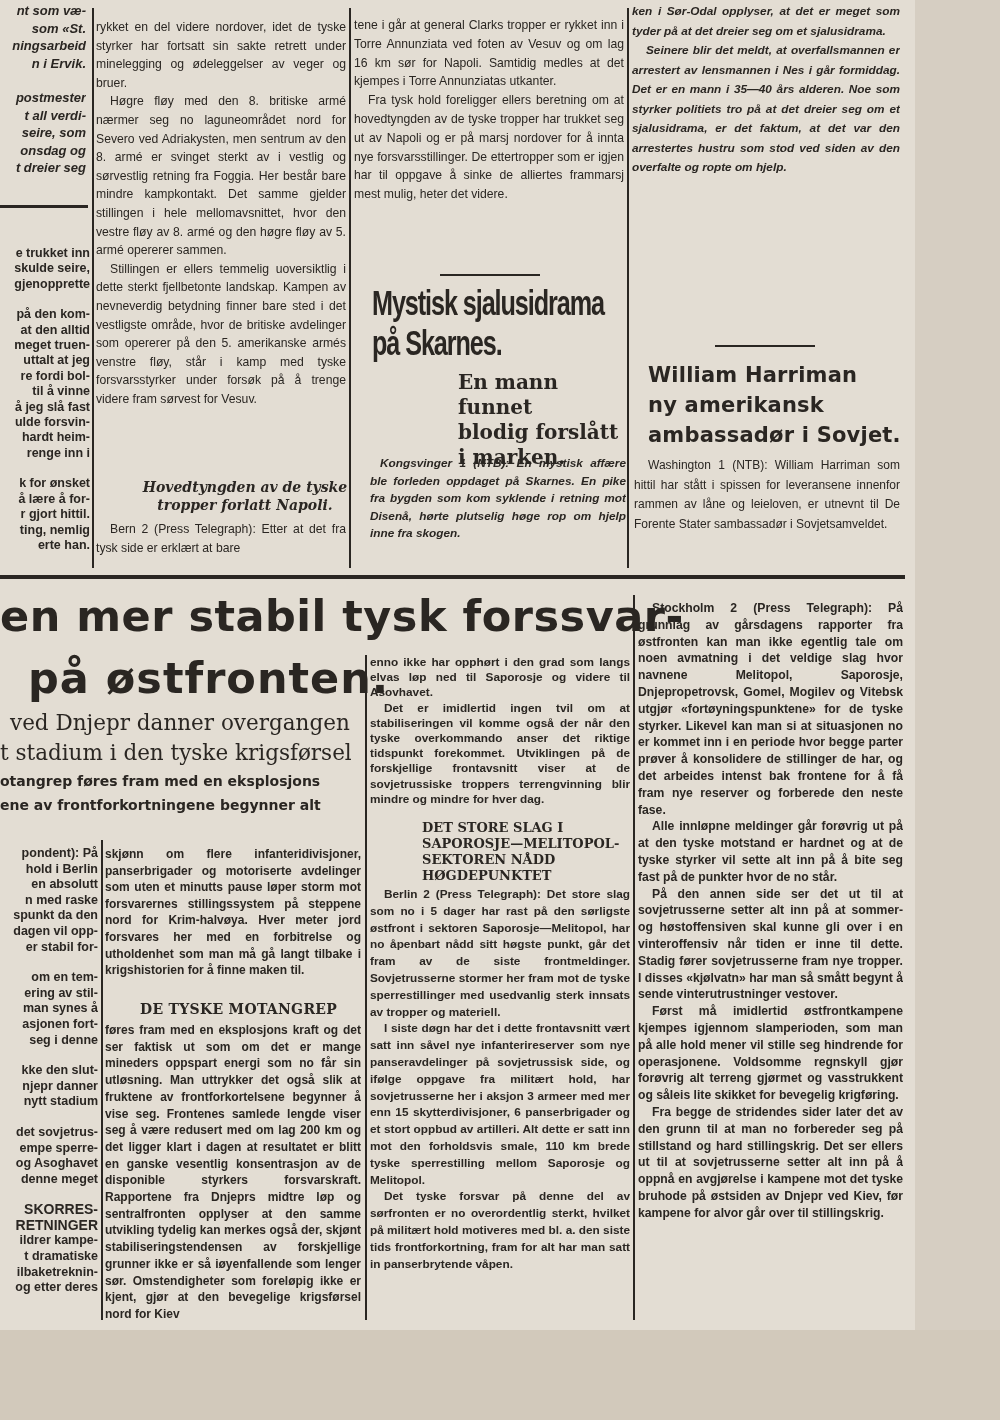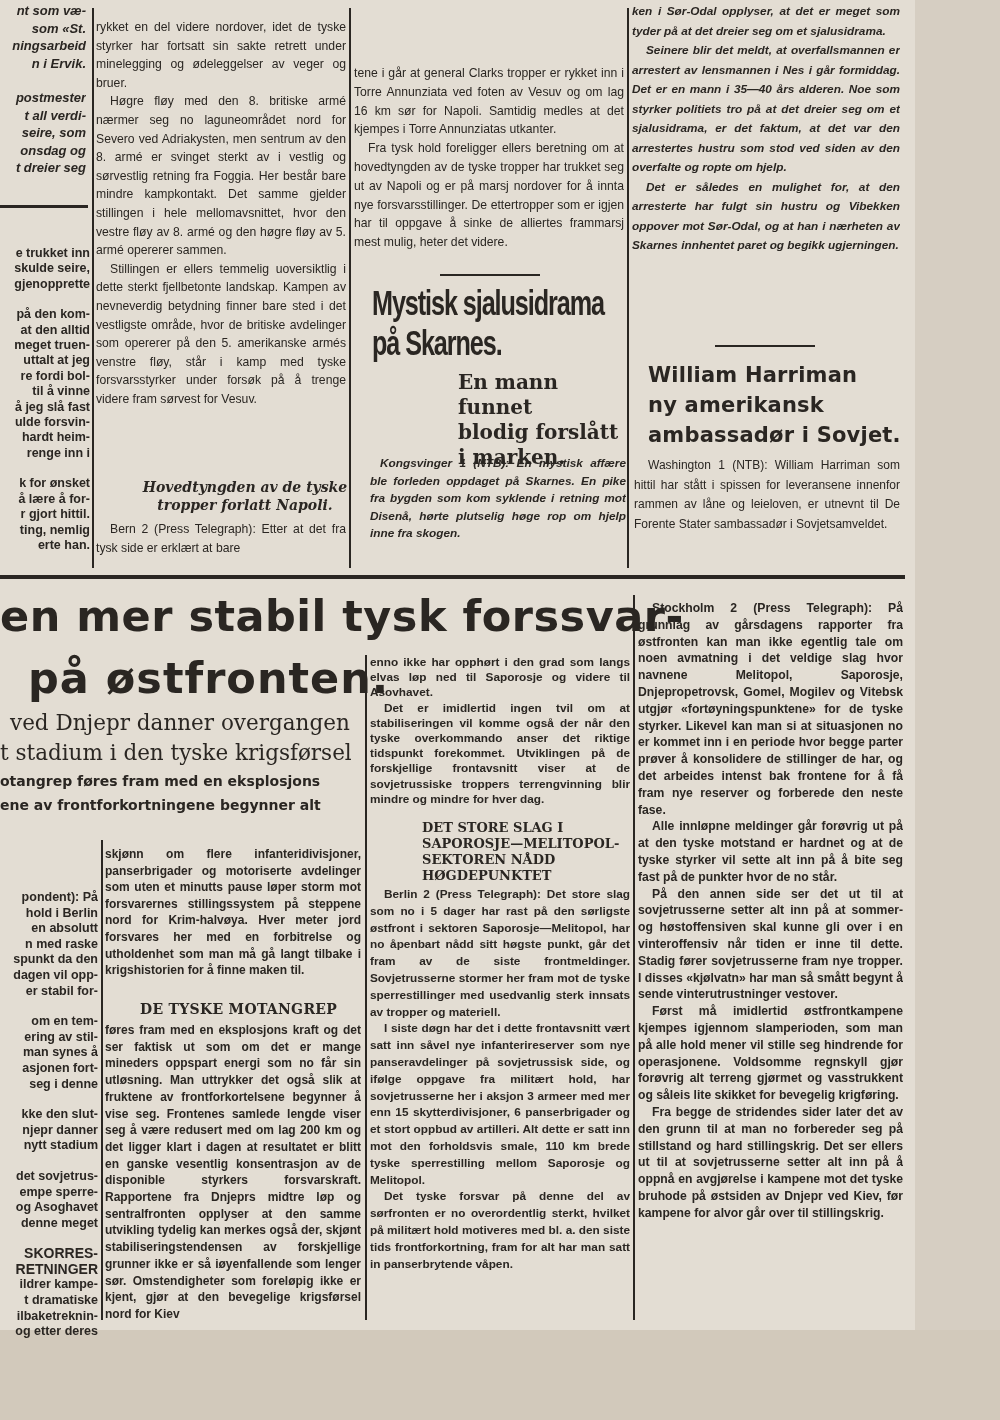--- a/index.html
+++ b/index.html
@@ -110,61 +110,60 @@
 <div class="col" style="left:96px; top:18px; width:250px; line-height:18.6px;">
   <p>rykket en del videre nordover, idet de tyske styrker har fortsatt sin sakte retrett under minelegging og ødeleggelser av veger og bruer.</p>
   <p class="indent">Høgre fløy med den 8. britiske armé nærmer seg no laguneområdet nord for Severo ved Adriakysten, men sentrum av den 8. armé er svinget sterkt av i vestlig og sørvestlig retning fra Foggia. Her består bare mindre kampkontakt. Det samme gjelder stillingen i hele mellomavsnittet, hvor den vestre fløy av 8. armé og den høgre fløy av 5. armé opererer sammen.</p>
   <p class="indent">Stillingen er ellers temmelig uoversiktlig i dette sterkt fjellbetonte landskap. Kampen av nevneverdig betydning finner bare sted i det vestligste område, hvor de britiske avdelinger som opererer på den 5. amerikanske armés venstre fløy, står i kamp med tyske forsvarsstyrker under forsøk på å trenge videre fram sørvest for Vesuv.</p>
 </div>
 <div class="subhead-mid" style="left:140px; top:478px; width:210px;font-style:italic;">Hovedtyngden av de tyske tropper forlatt Napoli.</div>
 <div class="col" style="left:96px; top:520px; width:250px; text-indent:14px; line-height:18.6px;">Bern 2 (Press Telegraph): Etter at det fra tysk side er erklært at bare</div>
 
 <div class="vrule" style="left:349px; top:8px; height:560px;"></div>
 
-<div class="col" style="left:354px; top:16px; width:270px; line-height:18.8px;margin-top:48px;">
+<div class="col" style="left:354px; top:16px; width:270px; line-height:18.8px;">
   <p>tene i går at general Clarks tropper er rykket inn i Torre Annunziata ved foten av Vesuv og om lag 16 km sør for Napoli. Samtidig medles at det kjempes i Torre Annunziatas utkanter.</p>
   <p class="indent">Fra tysk hold foreligger ellers beretning om at hovedtyngden av de tyske tropper har trukket seg ut av Napoli og er på marsj nordover for å innta nye forsvarsstillinger. De ettertropper som er igjen har til oppgave å sinke de alliertes frammarsj mest mulig, heter det videre.</p>
 </div>
 <div class="short-rule" style="left:440px; top:274px; width:100px;"></div>
 
 <div class="hl-condensed" style="left:372px; top:284px;">Mystisk sjalusidrama</div>
 <div class="hl-condensed" style="left:372px; top:324px;">på Skarnes.</div>
 <div class="sub-serif" style="left:458px; top:370px; width:170px;">
   <div>En mann funnet</div>
   <div>blodig forslått</div>
   <div>i marken.</div>
 </div>
 <div class="col italic" style="left:370px; top:455px; width:256px; font-weight:bold; font-size:11.8px; line-height:17.6px; text-indent:10px;">Kongsvinger 1 (NTB): En mystisk affære ble forleden oppdaget på Skarnes. En pike fra bygden som kom syklende i retning mot Disenå, hørte plutselig høge rop om hjelp inne fra skogen.</div>
 
 <div class="vrule" style="left:627px; top:8px; height:560px;"></div>
 
 <div class="col italic" style="left:632px; top:2px; width:268px; font-weight:bold; font-size:11.8px; line-height:19.5px;">
   <p>ken i Sør-Odal opplyser, at det er meget som tyder på at det dreier seg om et sjalusidrama.</p>
   <p class="indent">Seinere blir det meldt, at overfallsmannen er arrestert av lensmannen i Nes i går formiddag. Det er en mann i 35—40 års alderen. Noe som styrker politiets tro på at det dreier seg om et sjalusidrama, er det faktum, at det var den arrestertes hustru som stod ved siden av den overfalte og ropte om hjelp.</p>
-  <p class="indent">Det er således en mulighet for, at den arresterte har fulgt sin hustru og Vibekken oppover mot Sør-Odal, og at han i nærheten av Skarnes innhentet paret og begikk ugjerningen.</p>
 </div>
 <div class="short-rule" style="left:715px; top:345px; width:100px;"></div>
 
 <div class="hl-round" style="left:648px; top:360px; font-size:21px; line-height:30px; letter-spacing:0.2px;">
   <div>William Harriman</div>
   <div>ny amerikansk</div>
   <div>ambassadør i Sovjet.</div>
 </div>
 <div class="col" style="left:634px; top:456px; width:266px; font-size:12px; line-height:19.6px; text-indent:14px;">Washington 1 (NTB): William Harriman som hittil har stått i spissen for leveransene innenfor rammen av låne og leieloven, er utnevnt til De Forente Stater sambassadør i Sovjetsamveldet.</div>
 
 <div class="hrule" style="left:0; top:575px; width:905px; height:4px;"></div>
 
 <div class="hl-round" style="left:0; top:590px; font-size:43px; line-height:52px; letter-spacing:0.5px;">en mer stabil tysk forssvar-</div>
 <div class="hl-round" style="left:28px; top:652px; font-size:43px; line-height:52px; letter-spacing:1px;">på østfronten.</div>
 <div class="deck" style="left:10px; top:708px; font-size:21.5px;">ved Dnjepr danner overgangen</div>
 <div class="deck" style="left:0; top:738px; font-size:21.5px;">t stadium i den tyske krigsførsel</div>
 <div class="deck-bold" style="left:0; top:770px; font-size:14px;">otangrep føres fram med en eksplosjons</div>
 <div class="deck-bold" style="left:0; top:794px; font-size:14px;">ene av frontforkortningene begynner alt</div>
 
-<div class="col" style="left:0; top:846px; width:98px; text-align:right; font-size:12.5px; line-height:15.6px; font-weight:bold;margin-top:44px;">
+<div class="col" style="left:0; top:846px; width:98px; text-align:right; font-size:12.5px; line-height:15.6px; font-weight:bold;">
   <div>pondent): På</div>
   <div>hold i Berlin</div>
   <div>en absolutt</div>
   <div>n med raske</div>
   <div>spunkt da den</div>
   <div>dagen vil opp-</div>
   <div>er stabil for-</div>
   <div style="height:15px"></div>
   <div>om en tem-</div>
   <div>ering av stil-</div>

